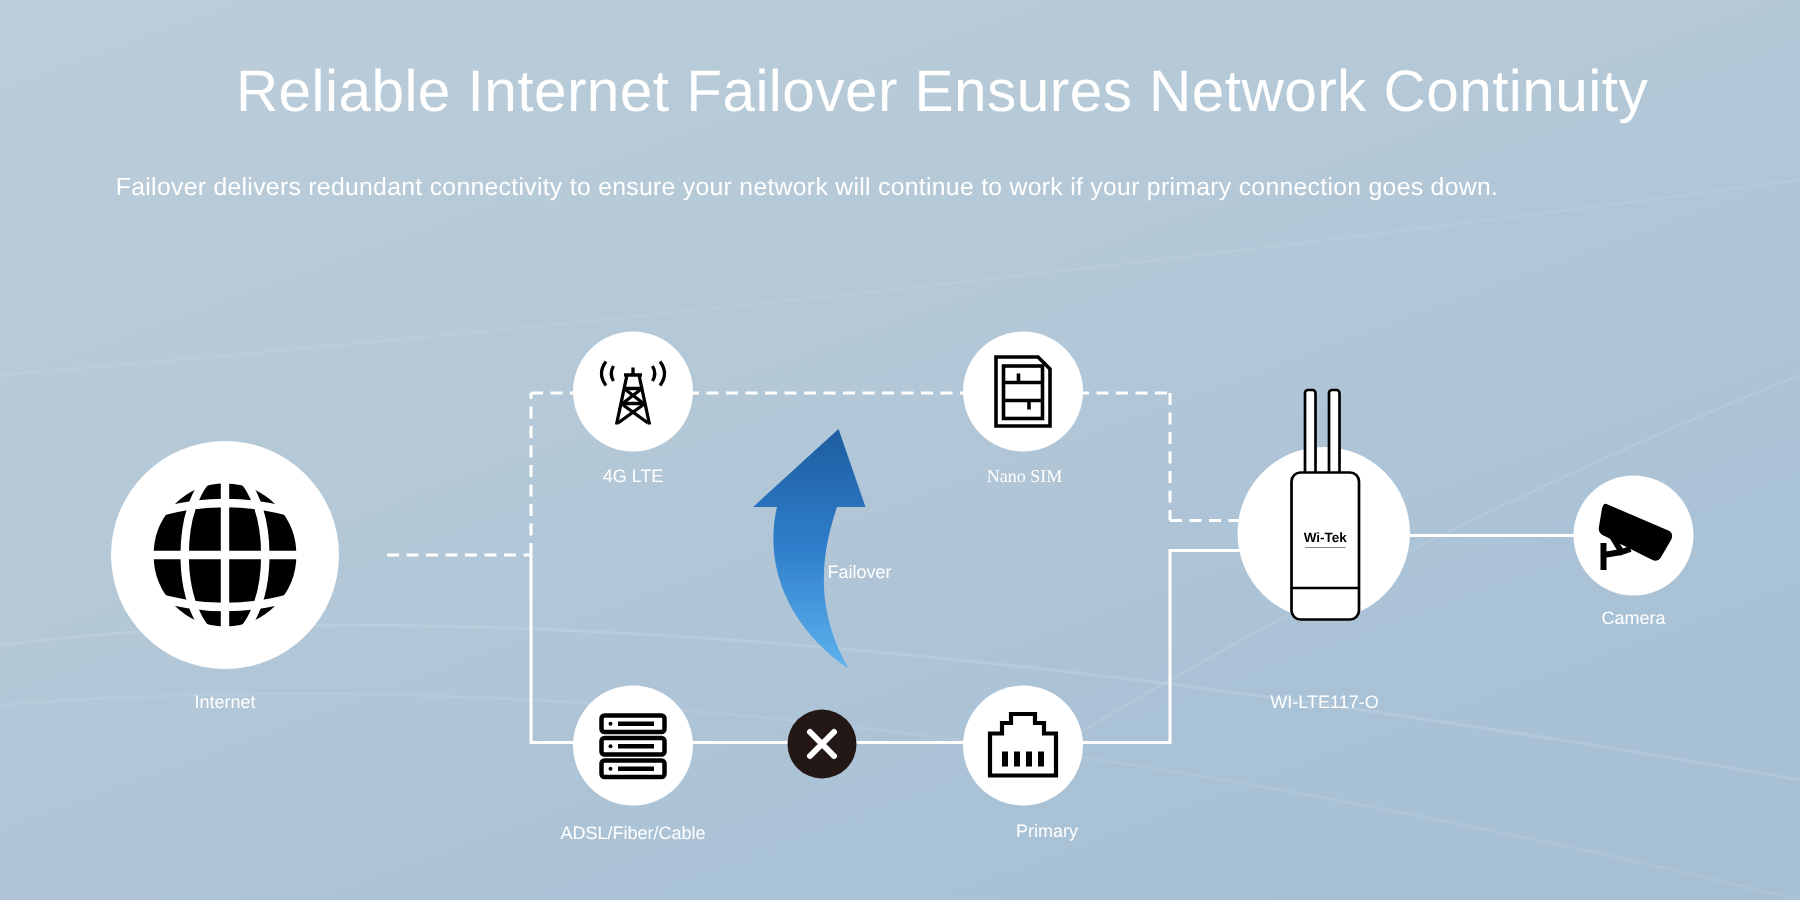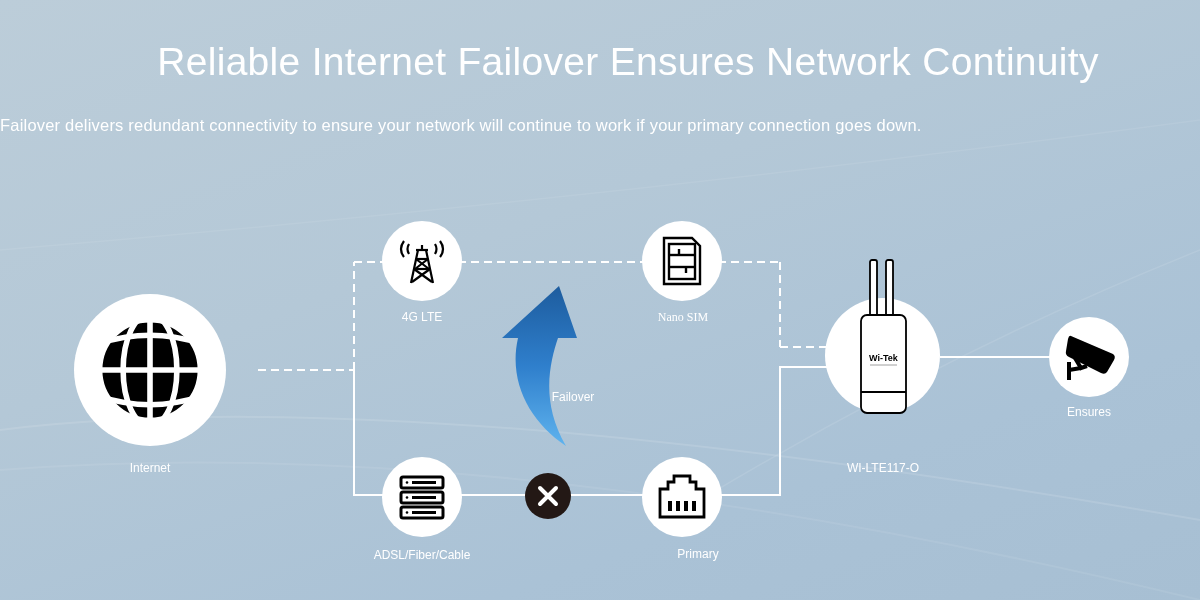--- a/index.html
+++ b/index.html
@@ -7,21 +7,21 @@
     width: 1200px; height: 600px; overflow: hidden; position: relative;
     font-family: "Liberation Sans", sans-serif;
     background: linear-gradient(160deg, #bccdd9 0%, #b4c8d7 40%, #aac2d6 75%, #a7bfd3 100%);
   }
   .bg-swoosh { position: absolute; inset: 0; pointer-events: none; }
   .title {
     position: absolute; top: 40px; left: 0; width: 1200px; text-align: center;
     color: #ffffff; font-size: 39px; font-weight: 400; letter-spacing: 0.3px; padding-left: 28px;
   }
   .subtitle {
-    position: absolute; top: 116px; left: 0; width: 1076px; 
+    position: absolute; top: 116px; left: 0; width: 1076px; text-align: center;
     color: #ffffff; font-size: 16.5px; letter-spacing: 0.2px;
   }
   svg.lines { position: absolute; left: 0; top: 0; }
   .node {
     position: absolute; border-radius: 50%; background: #ffffff;
     display: flex; align-items: center; justify-content: center;
   }
   .label {
     position: absolute; color: #ffffff; font-size: 12px; text-align: center;
     white-space: nowrap; transform: translateX(-50%);
@@ -64,21 +64,21 @@
 <svg style="position:absolute;left:500px;top:282px;" width="80" height="168">
   <defs>
     <linearGradient id="ag" x1="0" y1="0" x2="0" y2="1">
       <stop offset="0" stop-color="#1d5c9e"></stop>
       <stop offset="0.5" stop-color="#2f7fcc"></stop>
       <stop offset="1" stop-color="#5fb3ee"></stop>
     </linearGradient>
   </defs>
   <path d="M59 4 L77 56 L58 56 C 50 80, 40 120, 66 164 C 30 140, 8 100, 18 56 L 2 56 Z" fill="url(#ag)"></path>
 </svg>
-<div class="label" style="left:573px;top:374px;margin-top:16px;">Failover</div>
+<div class="label" style="left:573px;top:374px;">Failover</div>
 
 <div class="node" style="left:74px;top:294px;width:152px;height:152px;">
   <svg width="112" height="112" viewBox="0 0 100 100">
     <defs>
         <clipPath id="gc">
           <ellipse cx="50" cy="50" rx="44" ry="44"></ellipse>
         </clipPath>
       </defs>
     <g clip-path="url(#gc)">
       <rect x="0" y="0" width="100" height="100" fill="#000"></rect>
@@ -174,13 +174,13 @@
 </svg>
 <div class="label" style="left:883px;top:425px;margin-top:36px;">WI-LTE117-O</div>
 
 <div class="node" style="left:1049px;top:317px;width:80px;height:80px;">
   <svg width="56" height="50" viewBox="0 0 56 50">
     <path d="M10 4 L52 22 Q55 24 53 28 L46 40 Q44 43 40 41 L8 25 Q4 23 5 19 L7 7 Q8 3 10 4 Z" fill="#000"></path>
     <path d="M14 26 L20 36 L26 34" fill="none" stroke="#000" stroke-width="4"></path>
     <path d="M8 30 L8 48 M8 38 L20 36" fill="none" stroke="#000" stroke-width="4"></path>
   </svg>
 </div>
-<div class="label" style="left:1089px;top:405px;">Ensures</div>
+<div class="label" style="left:1089px;top:405px;">Camera</div>
 
 </body></html>

